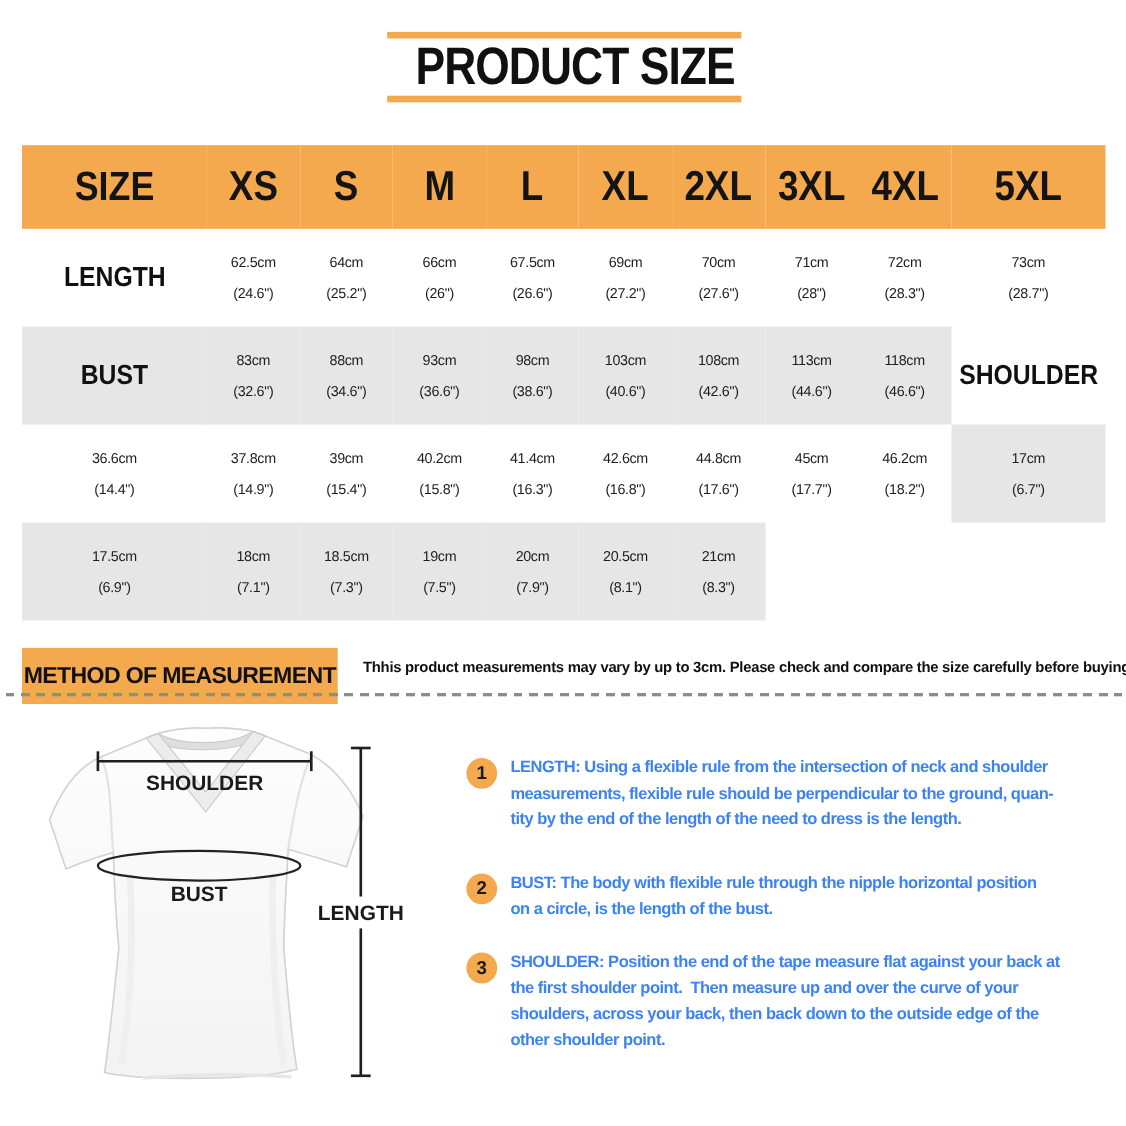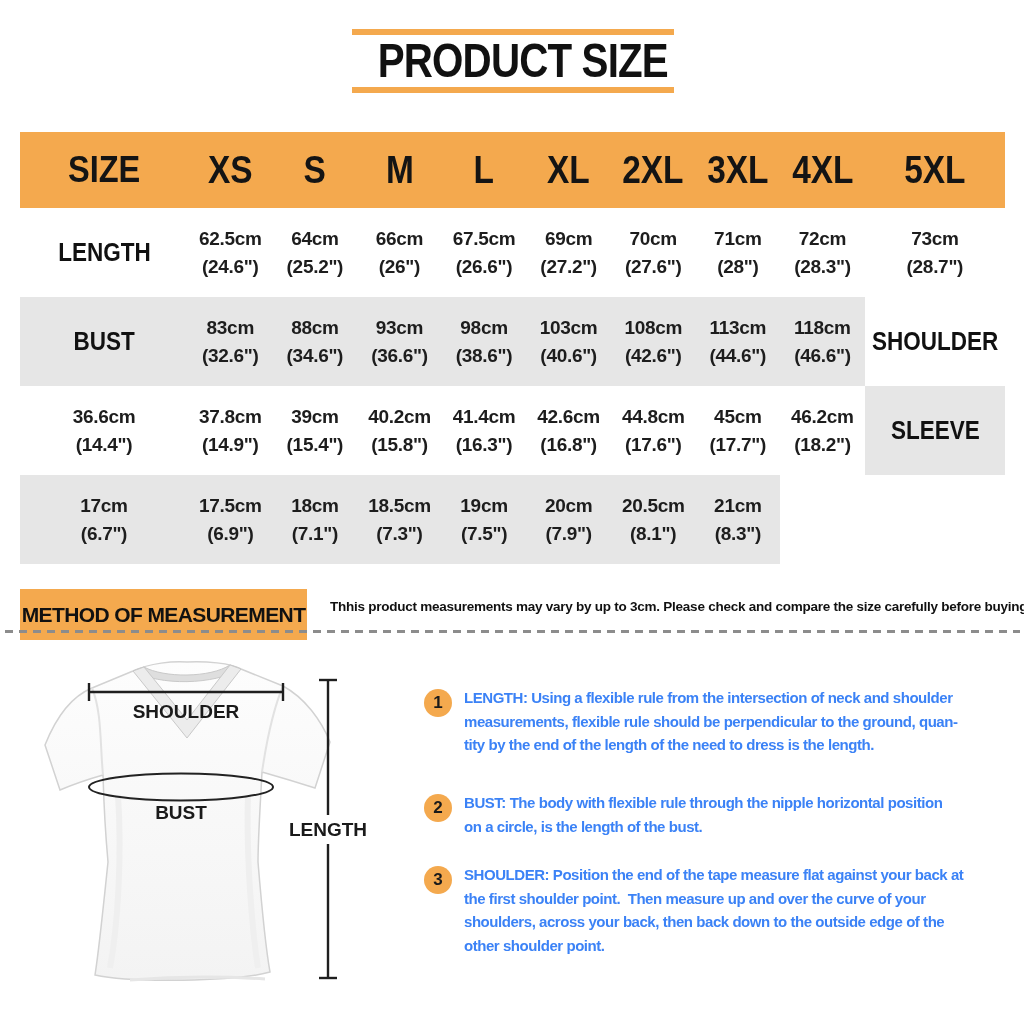--- a/index.html
+++ b/index.html
@@ -29,21 +29,21 @@
   }
   .size-table .th .cond{transform:scaleX(0.88);white-space:nowrap;display:inline-block;}
   .size-table .th.size-col{font-size:37px;}
   .size-table .rl{
     height:89px;display:flex;align-items:center;justify-content:center;
     font-weight:bold;font-size:25px;color:#111;
   }
   .size-table .rl .cond{transform:scaleX(0.9);white-space:nowrap;display:inline-block;}
   .size-table .cell{
     height:89px;display:flex;flex-direction:column;align-items:center;justify-content:center;
-    font-weight:bold;font-size:19px;line-height:28px;color:#1d1d1d;letter-spacing:-0.3px;
+    font-weight:normal;font-size:13px;line-height:28px;color:#1d1d1d;letter-spacing:-0.3px;
   }
   .size-table .alt{background:var(--rowalt);}
 
   
   .method-box{
     position:absolute;left:20px;top:589px;width:287px;height:51px;background:var(--accent);
     display:flex;align-items:center;justify-content:center;
     font-weight:bold;font-size:21px;letter-spacing:-0.6px;color:#111;white-space:nowrap;
   }
   .method-note{
@@ -215,23 +215,20 @@
       <span>44.8cm</span>
       <span>(17.6")</span>
     </div>
     <div class="cell">
       <span>45cm</span>
       <span>(17.7")</span>
     </div>
     <div class="cell">
       <span>46.2cm</span>
       <span>(18.2")</span>
-    </div>
-    <div class="rl alt">
-      <span class="cond">SLEEVE</span>
     </div>
     <div class="cell alt">
       <span>17cm</span>
       <span>(6.7")</span>
     </div>
     <div class="cell alt">
       <span>17.5cm</span>
       <span>(6.9")</span>
     </div>
     <div class="cell alt">

